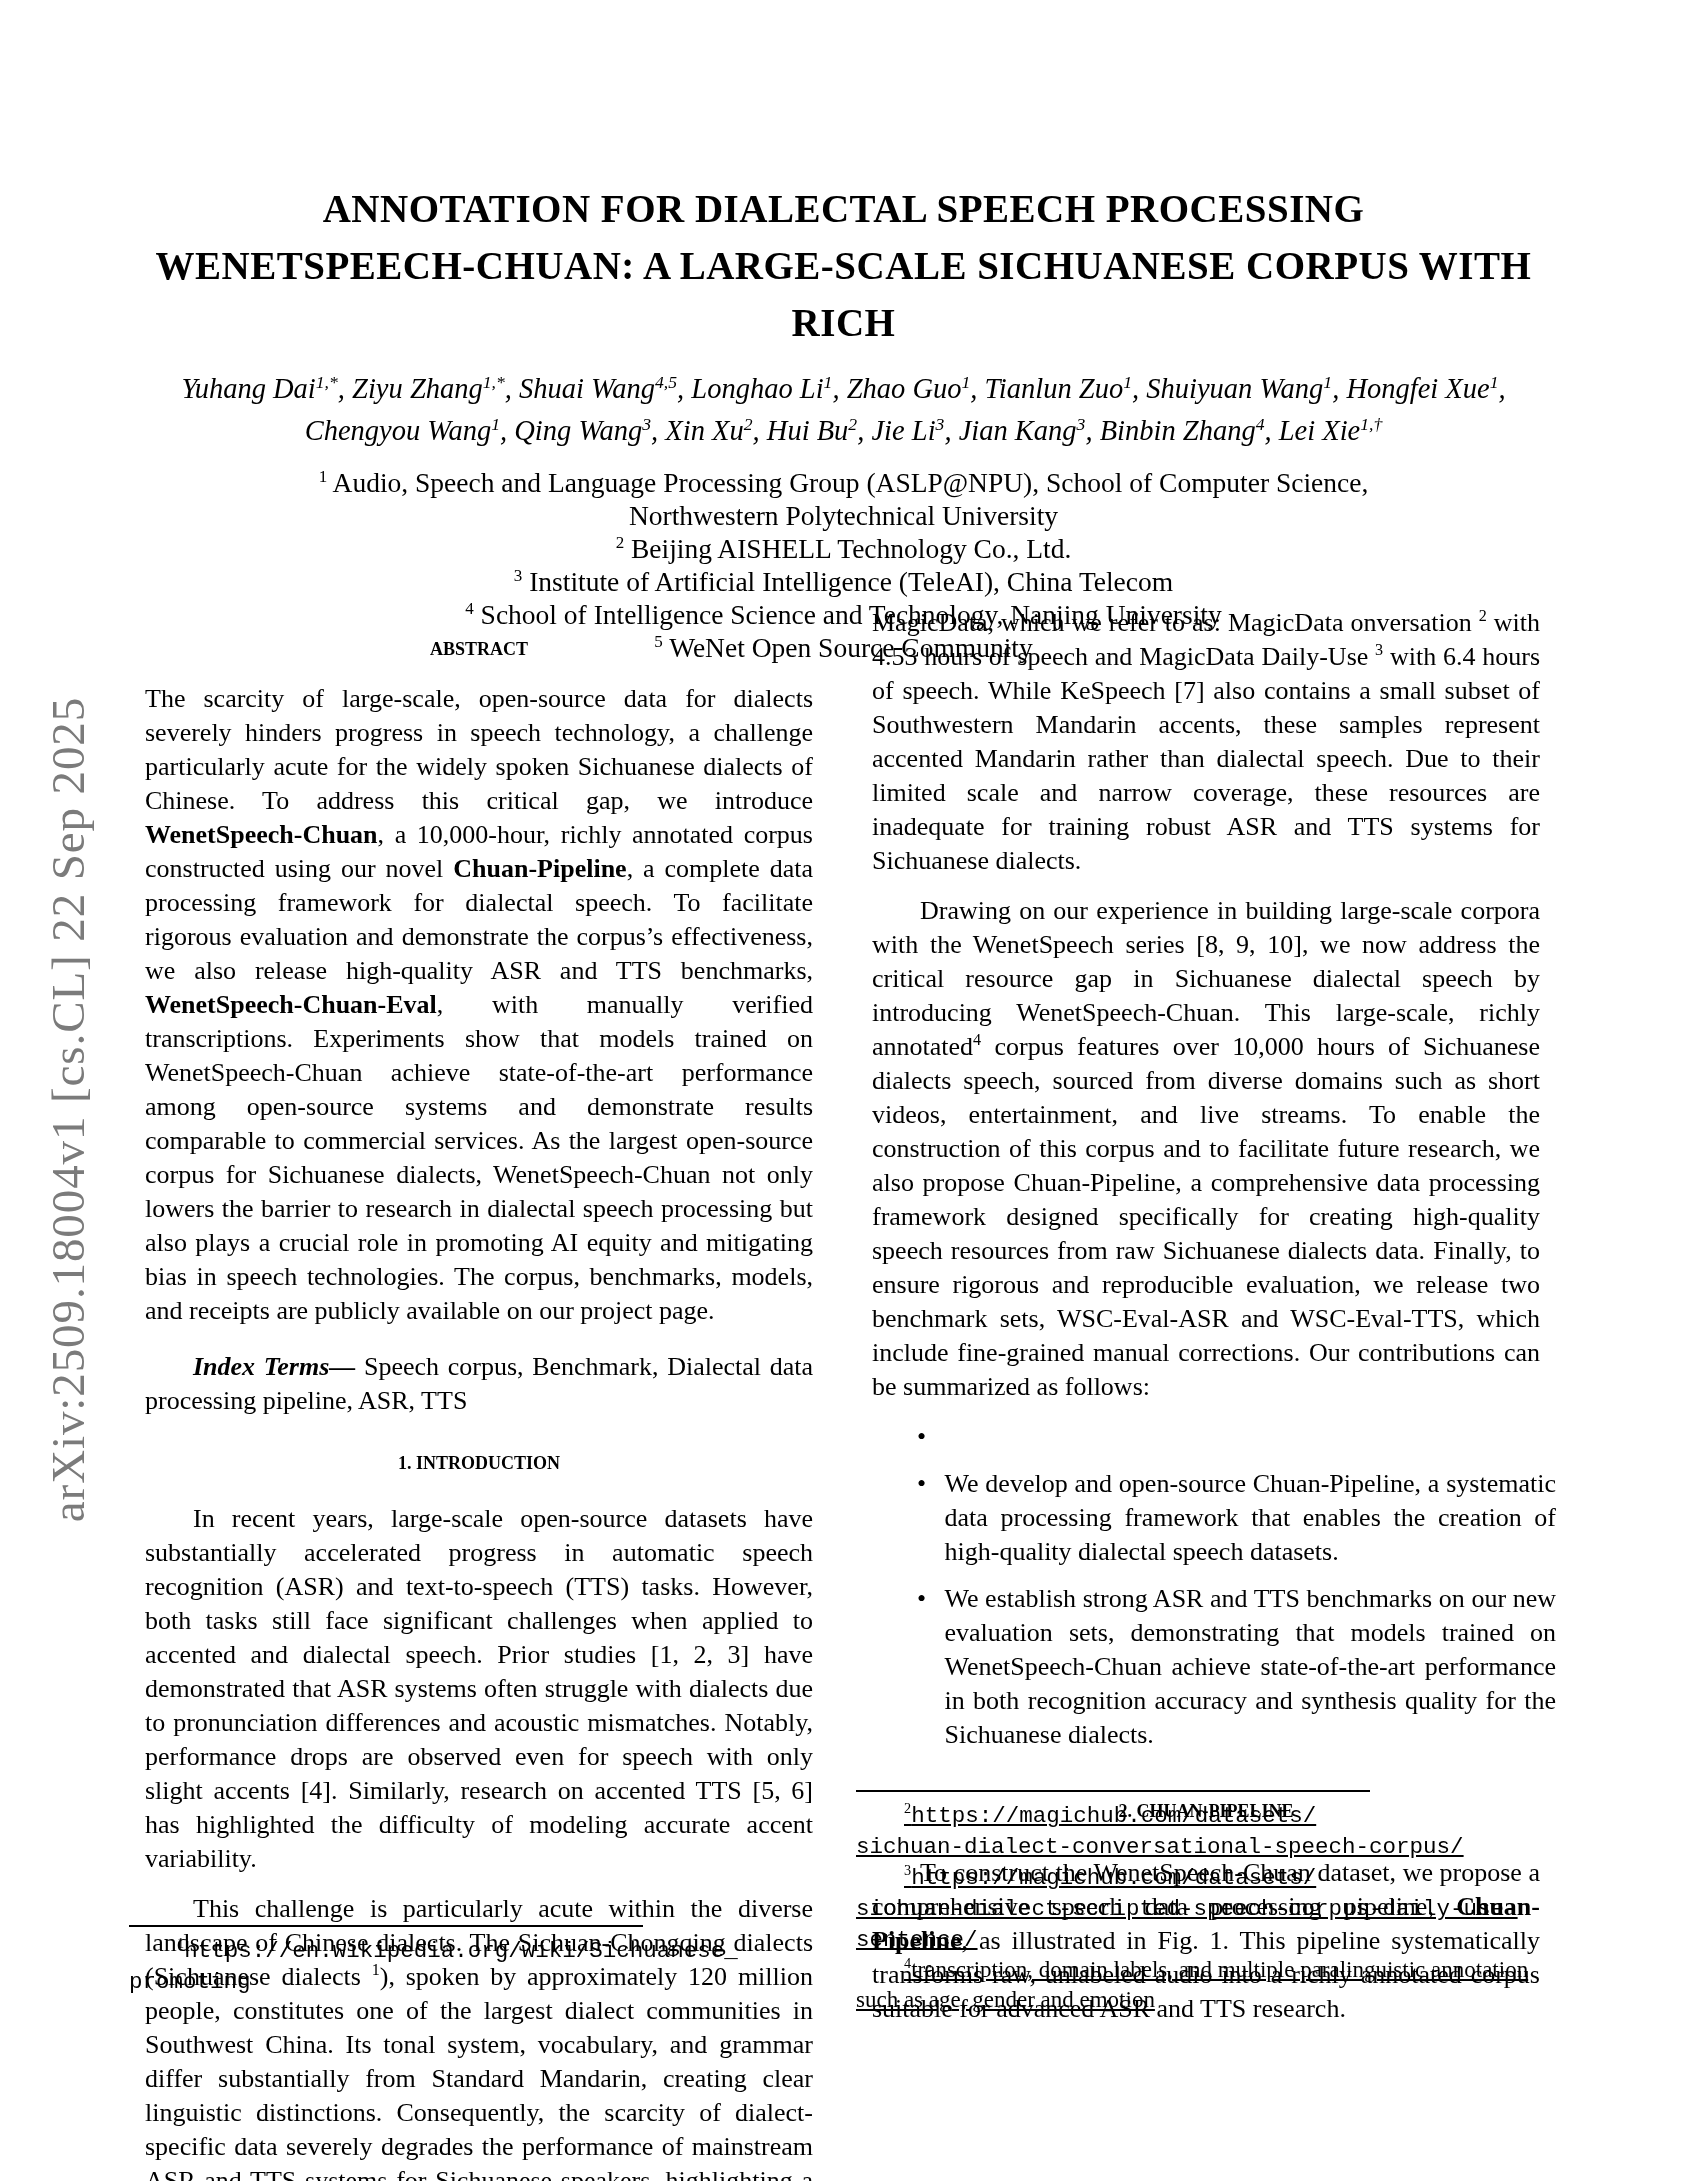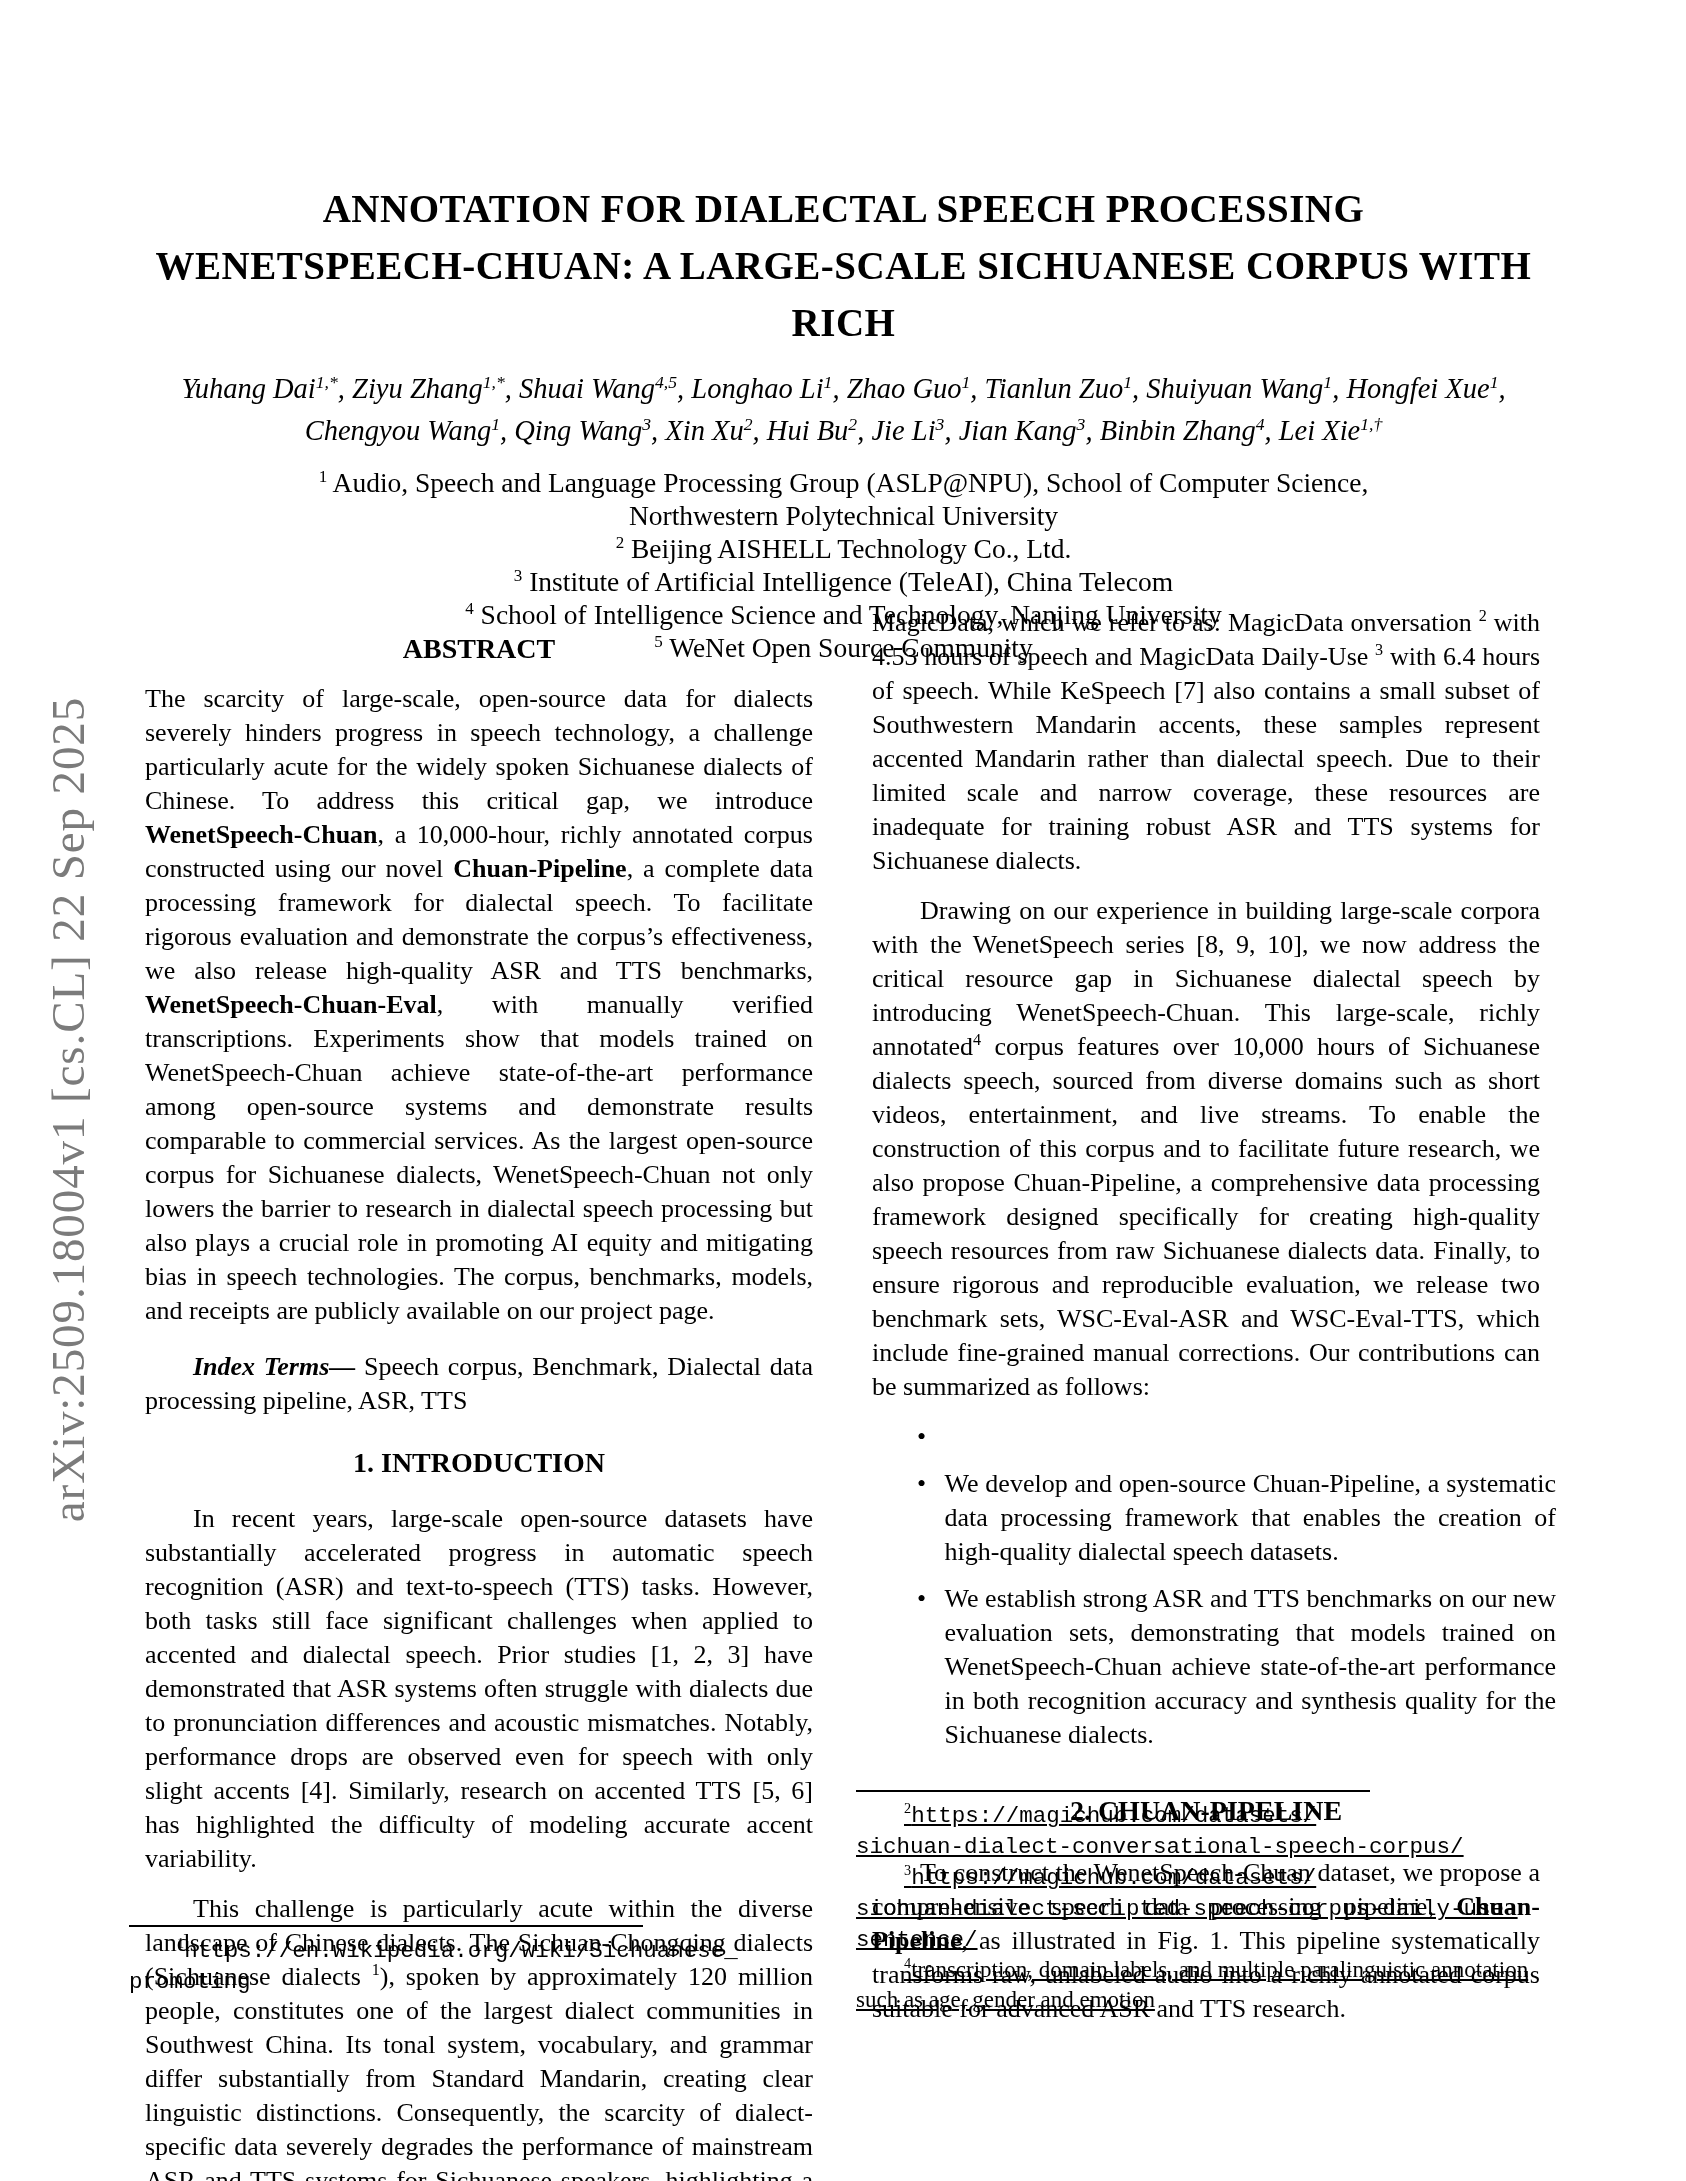--- a/index.html
+++ b/index.html
@@ -13,21 +13,21 @@
   
   .header{position:absolute;left:138px;top:180px;width:1411px;text-align:center;}
   .title{font-size:39px;font-weight:bold;line-height:57px;letter-spacing:0.5px;}
   .authors{margin-top:16.5px;font-style:italic;font-size:28.5px;line-height:42px;}
   .affils{margin-top:14px;font-size:27.5px;line-height:33px;}
   sup{font-size:62%;line-height:0;}
   
   .col{position:absolute;width:700px;font-size:26px;line-height:34px;text-align:justify;}
   .col-left{left:129px;top:632px;}
   .col-right{left:856px;top:590px;}
-  .sec-heading{text-align:center;text-indent:0;font-weight:bold;font-size:28px;}
+  .sec-heading{text-align:center;text-indent:0;font-weight:bold;font-size:18px;}
   .abstract-heading{margin:0 0 14.7px 0;}
   .intro-heading{margin:27.5px 0 22px 0;}
   .pipeline-heading{margin:42px 0 28px 0;}
   .para{margin:16px;}
   .indent{text-indent:48px;}
   .idx{margin-top:22px;text-indent:48px;}
   .b{font-weight:bold;}
   .i{font-style:italic;}
   .m{font-family:"Liberation Mono","DejaVu Sans Mono",monospace;font-size:22.5px;}
   

